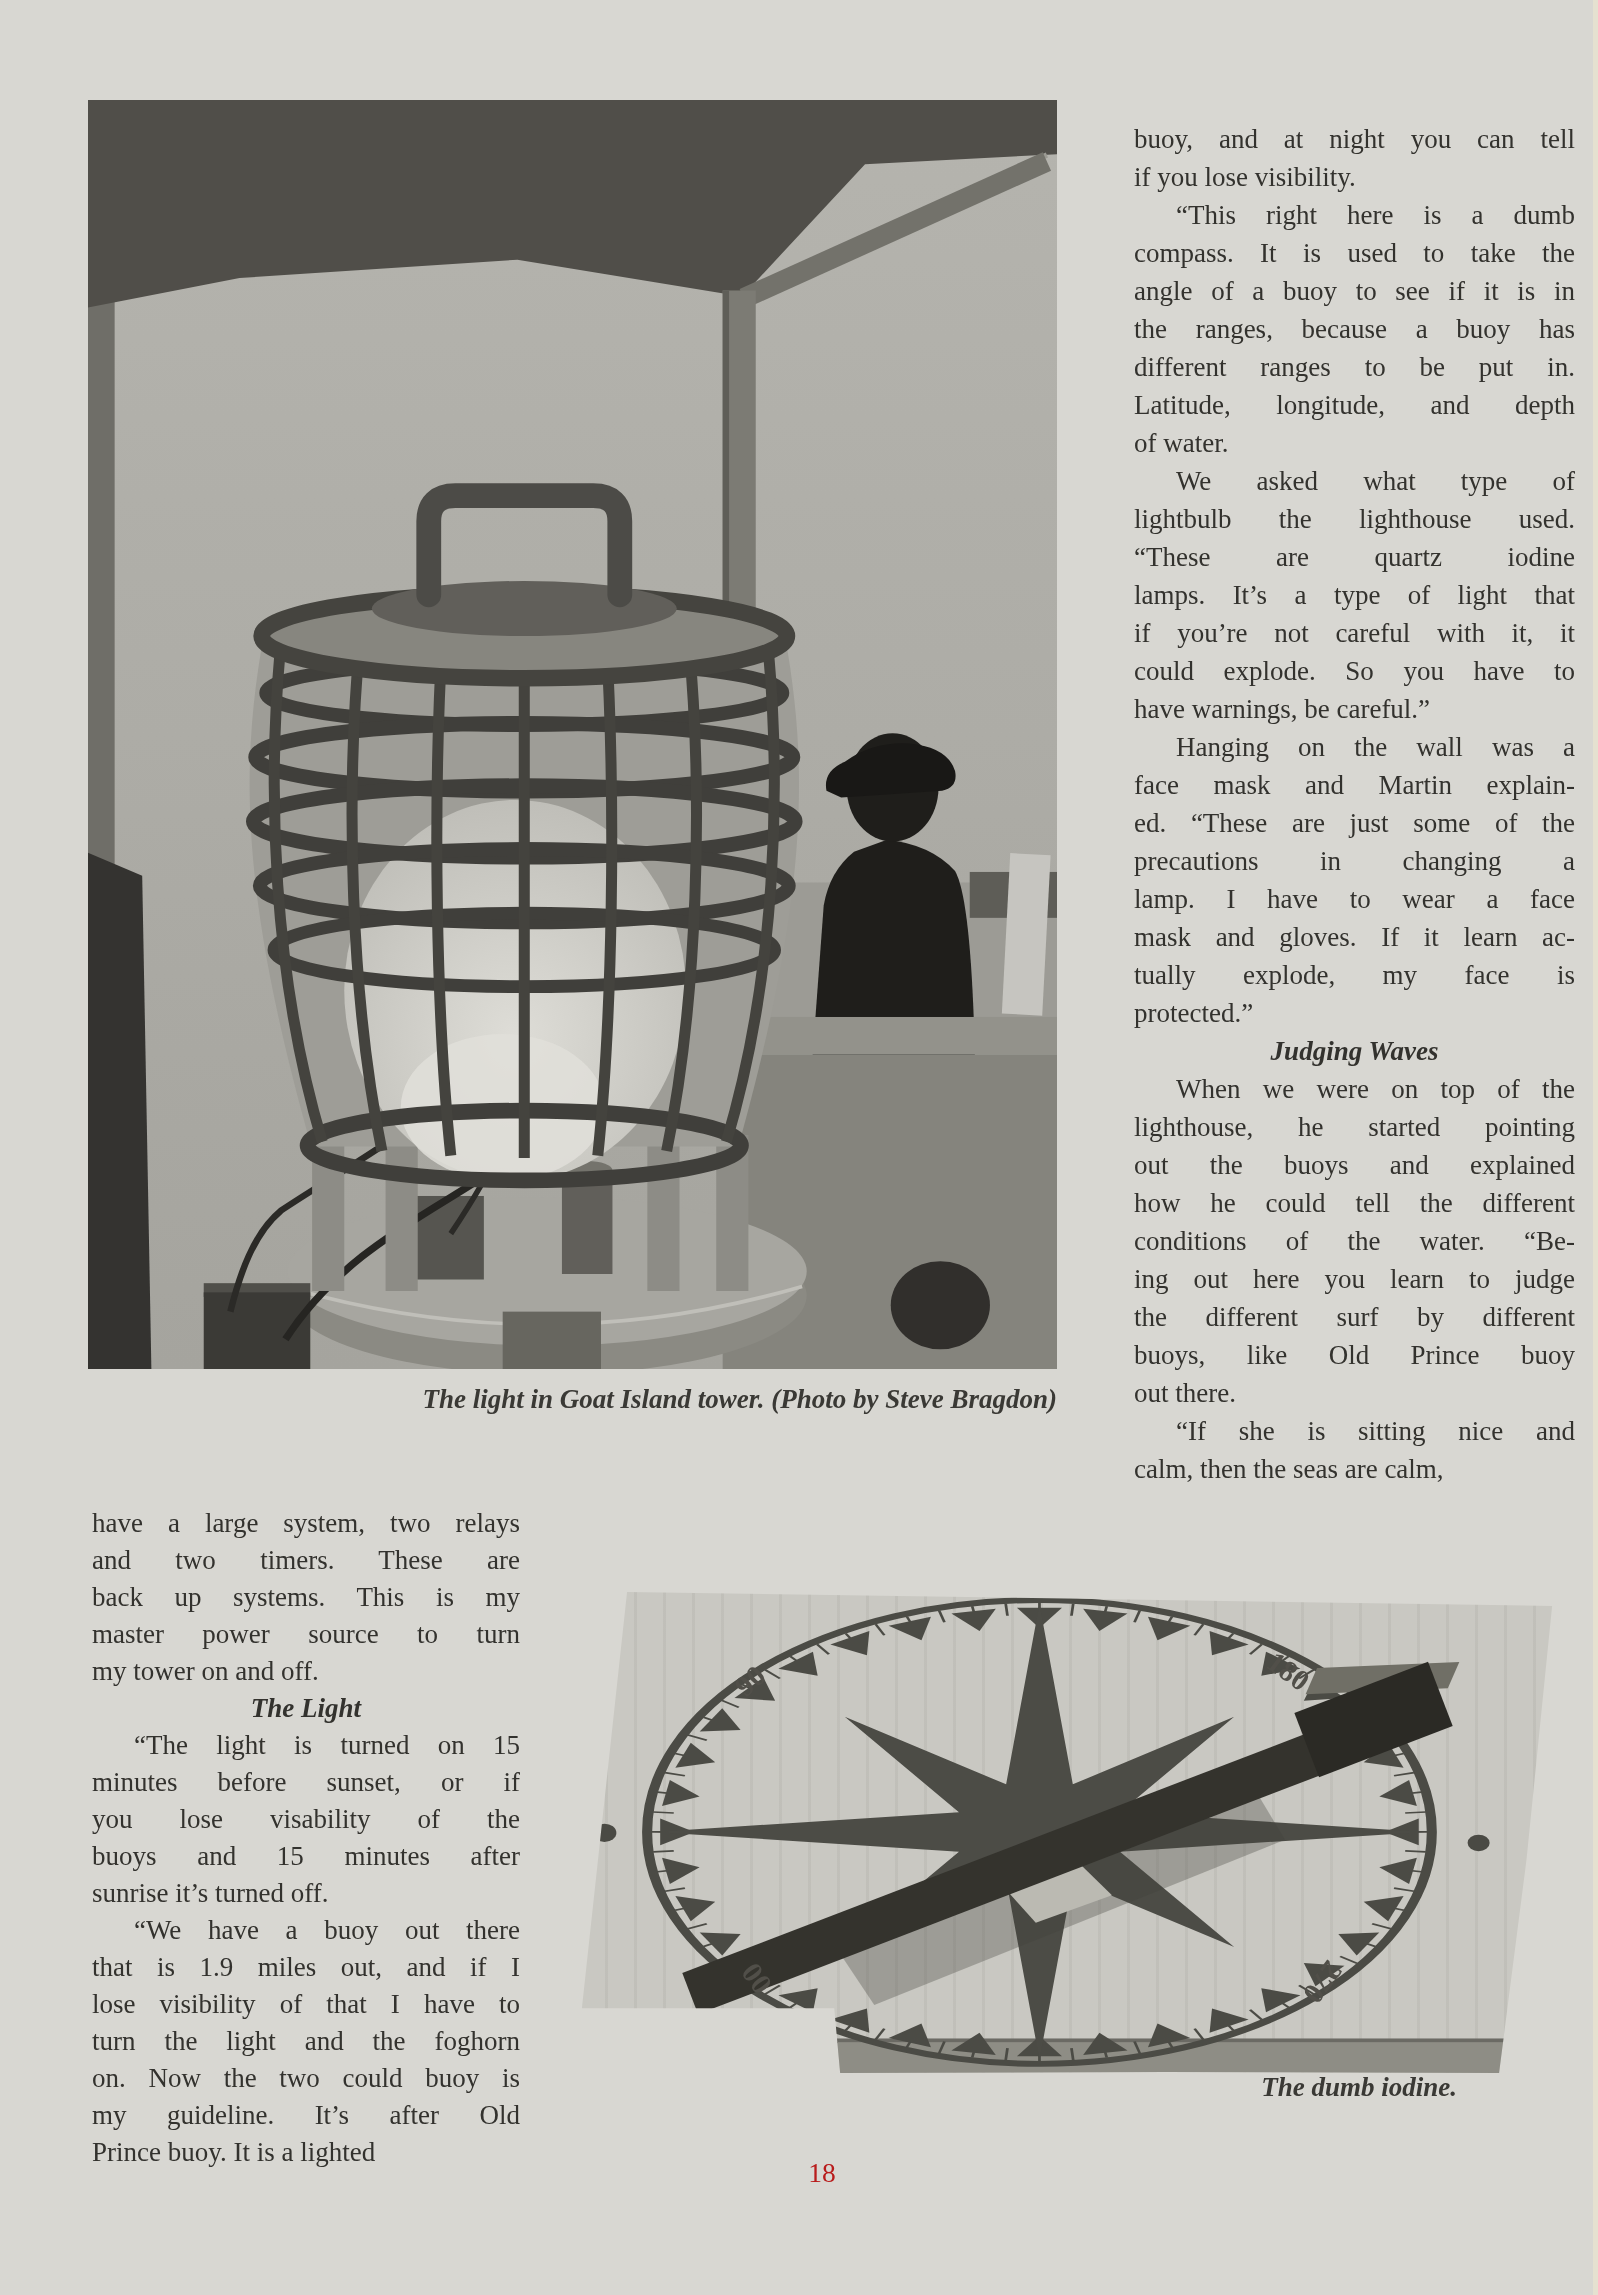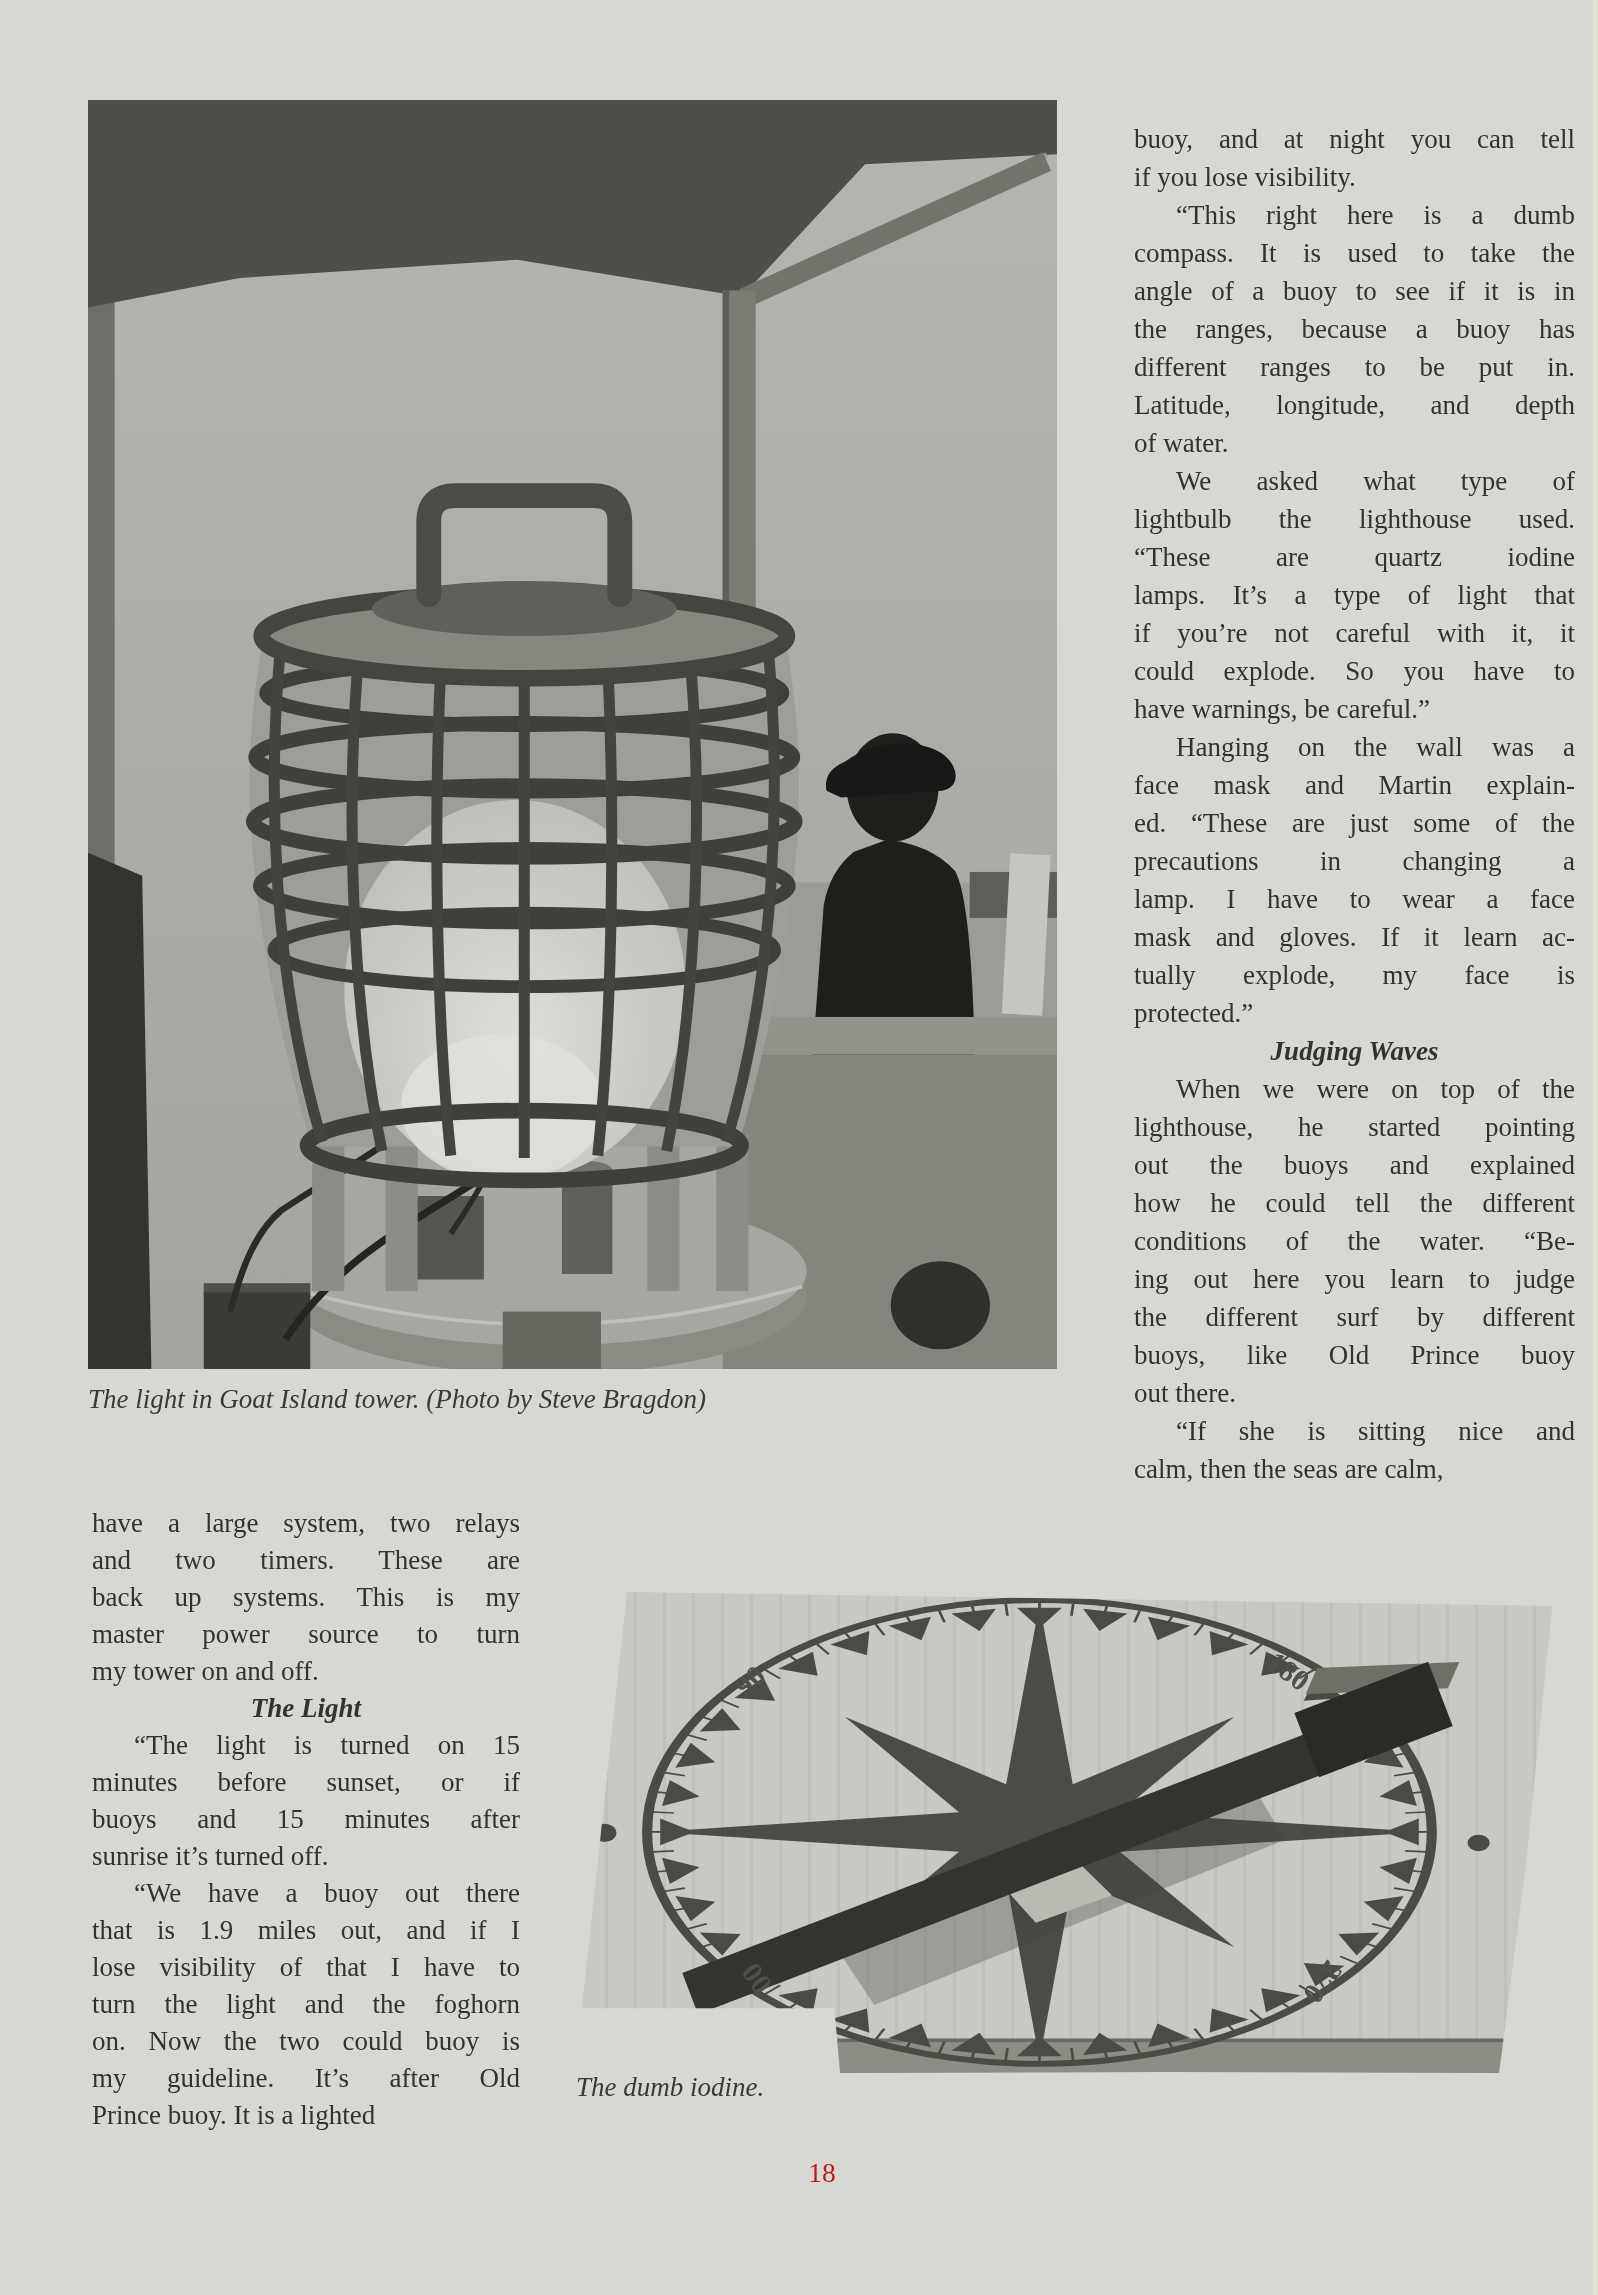--- a/index.html
+++ b/index.html
@@ -6,22 +6,22 @@
   .page{position:relative;width:1599px;height:2295px;background:#d8d7d2;overflow:hidden;
         font-family:"Liberation Serif","DejaVu Serif",serif;color:#33322e;}
   .page-edge{position:absolute;right:0;top:0;width:6.4px;height:100%;background:#e9e4cf;opacity:.8;}
   .photo{position:absolute;}
   .photo svg{display:block;width:100%;height:100%;}
   .photo1{left:88px;top:100px;width:969px;height:1269px;}
   .photo2{left:576px;top:1585px;width:982px;height:498px;
           background:#c9c8c2;
           background-image:repeating-linear-gradient(90deg, rgba(118,116,108,.10) 0 2.8px, transparent 2.8px 29px);
           clip-path:polygon(5.2% 1.4%, 99.4% 4.2%, 96.8% 55%, 94.0% 98.0%, 60% 97.8%, 26.9% 98.0%, 26.3% 85.0%, 0.6% 85.0%);}
-  .caption{position:absolute;font-weight:normal;font-style:italic;font-size:27px;line-height:32px;
-           text-align:left;color:#3a3935;}
+  .caption{position:absolute;font-weight:bold;font-style:italic;font-size:27px;line-height:32px;
+           text-align:right;color:#3a3935;}
   .caption1{left:88px;top:1383px;width:969px;}
   .caption2{left:576px;top:2071px;width:881px;}
   .pagenum{position:absolute;left:753px;top:2157px;width:138px;text-align:center;
            font-size:27.5px;color:#b91c1c;}
   .col{position:absolute;font-size:27px;}
   .col-left{left:92px;top:1505px;width:428px;}
   .col-right{left:1126px;top:120px;width:441px;margin-left:8px;}
   .col-left .ln{line-height:37px;height:37px;}
   .col-right .ln{line-height:38px;height:38px;}
   .ln{overflow:hidden;white-space:normal;}
@@ -118,20 +118,21 @@
 
   <div class="col col-left">
       <div class="ln j">have a large system, two relays</div>
       <div class="ln j">and two timers. These are</div>
       <div class="ln j">back up systems. This is my</div>
       <div class="ln j">master power source to turn</div>
       <div class="ln l">my tower on and off.</div>
       <div class="ln h">The Light</div>
       <div class="ln ji">“The light is turned on 15</div>
       <div class="ln j">minutes before sunset, or if</div>
+      <div class="ln j">you lose visability of the</div>
       <div class="ln j">buoys and 15 minutes after</div>
       <div class="ln l">sunrise it’s turned off.</div>
       <div class="ln ji">“We have a buoy out there</div>
       <div class="ln j">that is 1.9 miles out, and if I</div>
       <div class="ln j">lose visibility of that I have to</div>
       <div class="ln j">turn the light and the foghorn</div>
       <div class="ln j">on. Now the two could buoy is</div>
       <div class="ln j">my guideline. It’s after Old</div>
       <div class="ln l">Prince buoy. It is a lighted</div>
     </div>

